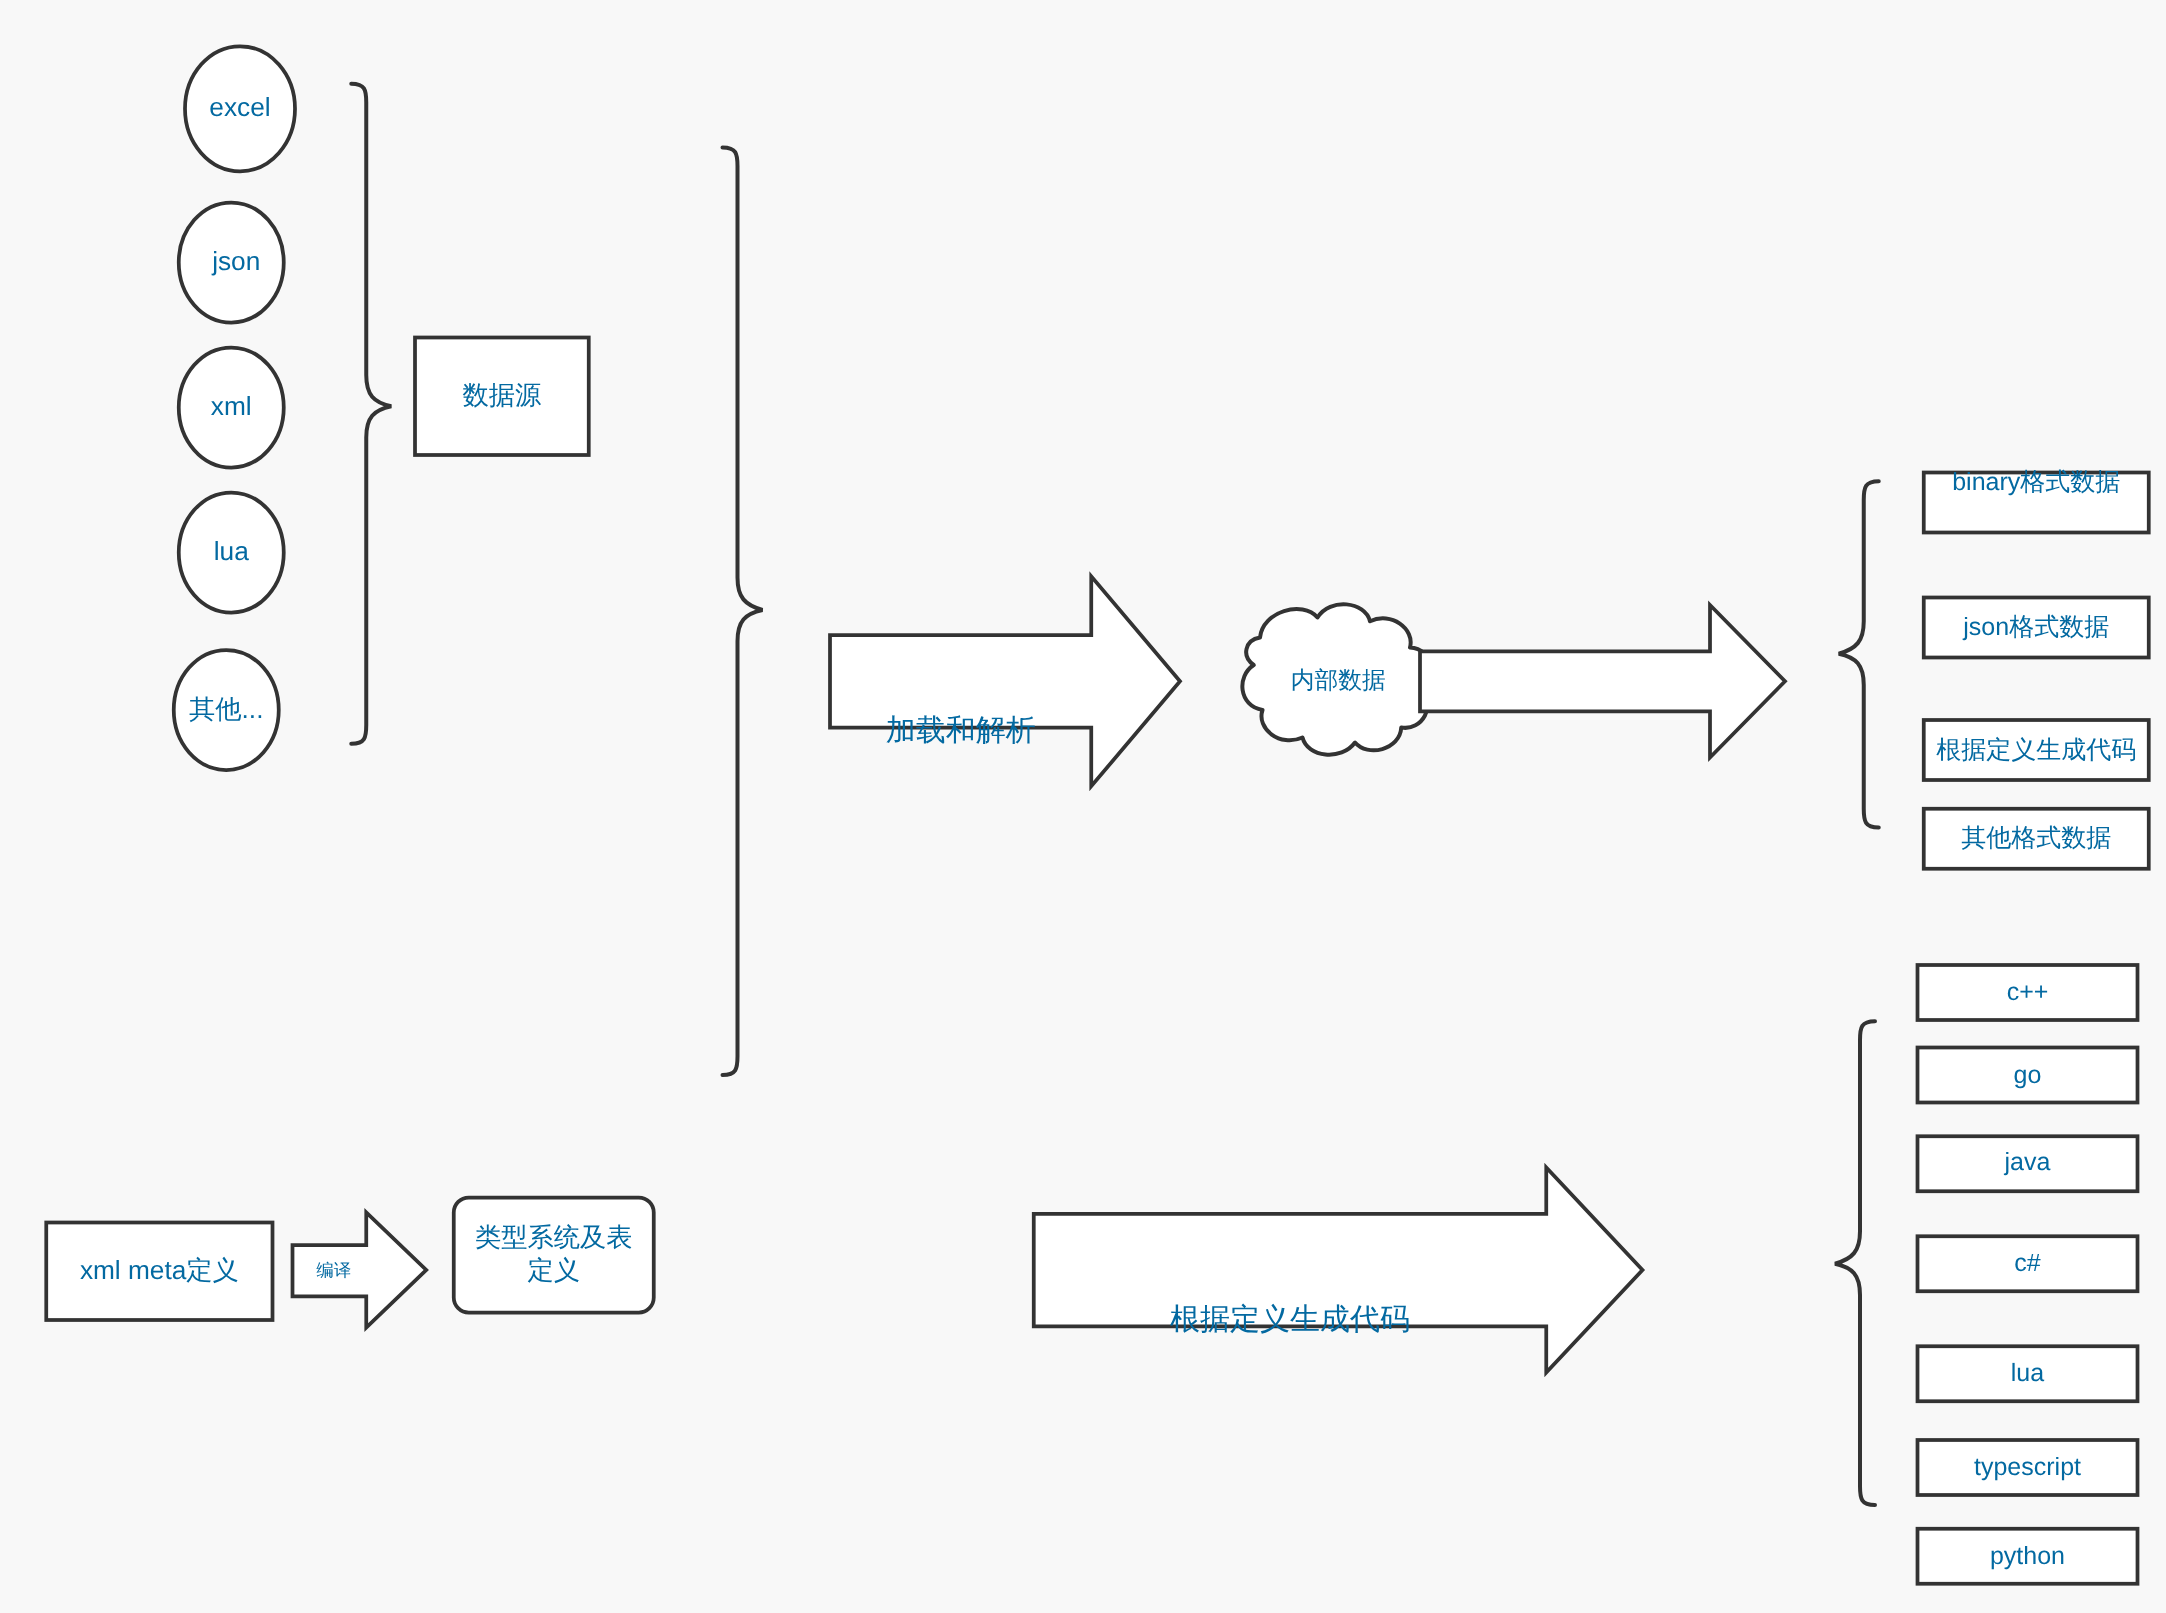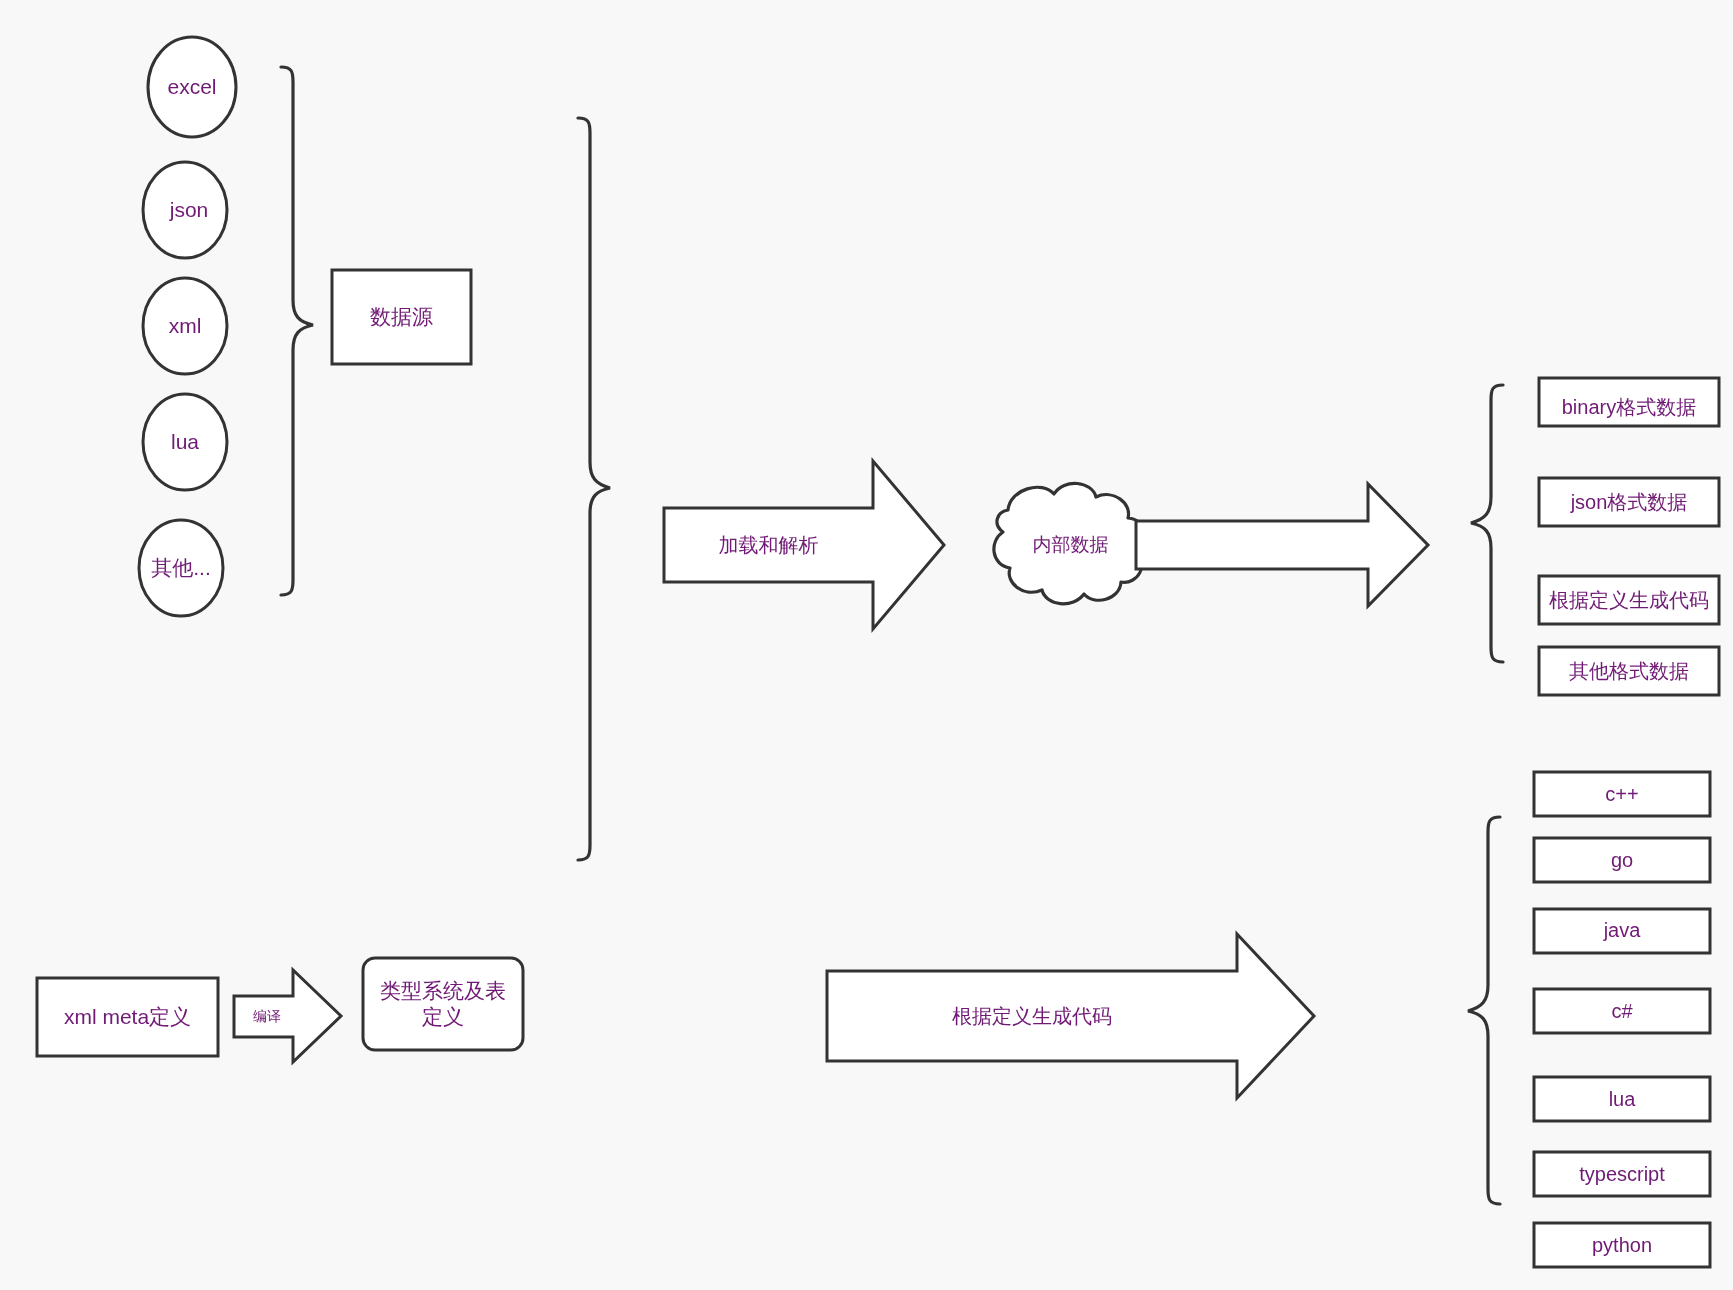--- a/index.html
+++ b/index.html
@@ -20,27 +20,27 @@
     width:1733px;
     height:1290px;
     pointer-events:none;
   }
   .node-label{
     position:absolute;
     display:flex;
     align-items:center;
     justify-content:center;
     text-align:center;
-    color:#701a75;
+    color:#0369a1;
     line-height:1.25;
     pointer-events:auto;
   }
   .ellipse-node{ font-size:21px; }
   .box-node{ font-size:21px; }
-  .arrow-label{ font-size:20px; }
+  .arrow-label{ font-size:24px;margin-top:40px; }
   .cloud-label{ font-size:19px; }
   .small-arrow-label{ font-size:14px; }
   .rb-label{ font-size:20px; }
   .lang-label{ font-size:20px; }
 </style>
 </head>
 <body>
 
 <div id="canvas">
 
@@ -154,21 +154,21 @@
   <div class="node-label ellipse-node" style="left:143px;top:417px;width:84px;height:50px;">lua</div>
   <div class="node-label ellipse-node" style="left:139px;top:543px;width:84px;height:50px;">其他...</div>
 
   <div class="node-label box-node" style="left:332px;top:270px;width:139px;height:94px;">数据源</div>
 
   <div class="node-label arrow-label" style="left:664px;top:508px;width:209px;height:74px;">加载和解析</div>
 
   <div class="node-label cloud-label" style="left:1008px;top:515px;width:125px;height:60px;">内部数据</div>
 
 
-  <div class="node-label rb-label" style="left:1539px;top:381px;width:180px;height:52px;">binary格式数据</div>
+  <div class="node-label rb-label" style="left:1539px;top:360px;width:180px;height:52px;">binary格式数据</div>
   <div class="node-label rb-label" style="left:1539px;top:478px;width:180px;height:48px;">json格式数据</div>
   <div class="node-label rb-label" style="left:1539px;top:576px;width:180px;height:48px;">根据定义生成代码</div>
   <div class="node-label rb-label" style="left:1539px;top:647px;width:180px;height:48px;">其他格式数据</div>
 
   <div class="node-label box-node" style="left:47px;top:978px;width:161px;height:78px;">xml meta定义</div>
   <div class="node-label small-arrow-label" style="left:234px;top:996px;width:66px;height:41px;">编译</div>
   <div class="node-label box-node" style="left:371px;top:958px;width:144px;height:92px;">类型系统及表定义</div>
 
   <div class="node-label arrow-label" style="left:827px;top:971px;width:410px;height:90px;">根据定义生成代码</div>
 

